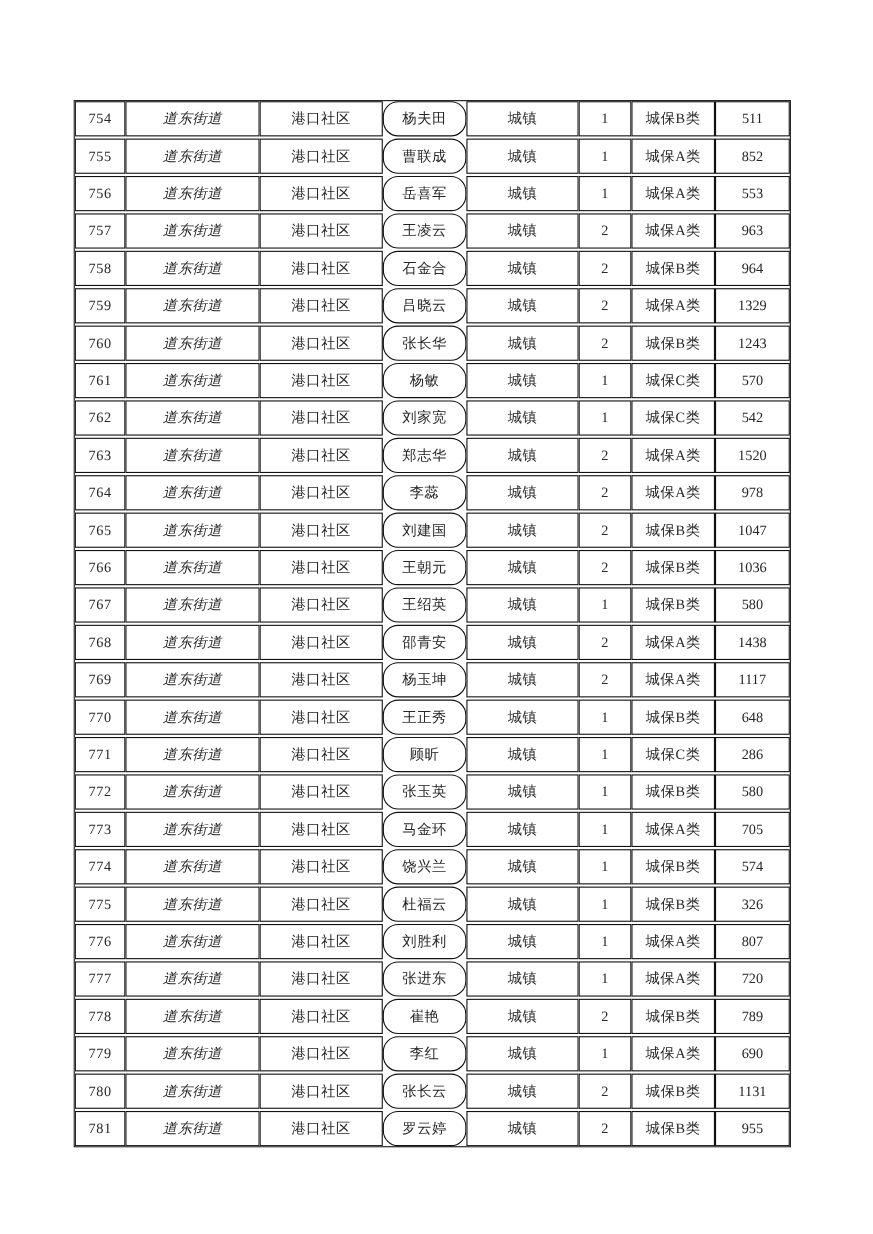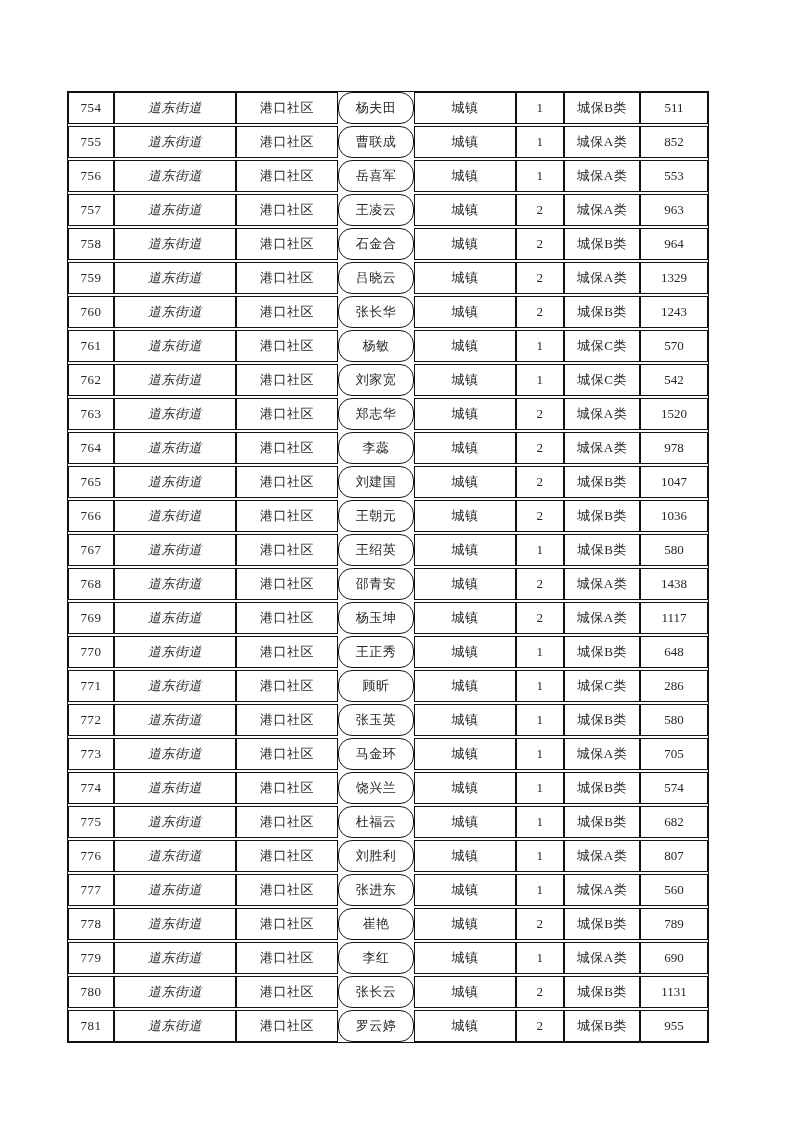--- a/index.html
+++ b/index.html
@@ -41,21 +41,21 @@
     align-items: center;
     justify-content: center;
     font-size: 13px;
     color: #262626;
     background: #ffffff;
     white-space: nowrap;
     letter-spacing: 0.5px;
   }
   .c0 { width: 46px; }
   .c1 { width: 122px; font-style: italic; }
-  .c2 { width: 102px; }
+  .c2 { width: 112px; }
   .c3 { width: 76px; border-radius: 14px; }
   .c4 { width: 102px; }
   .c5 { width: 48px; }
   .c6 { width: 76px; }
   .c7 { width: 68px; letter-spacing: 0; }
 </style>
 </head>
 <body>
 
 <div class="page">
@@ -272,41 +272,41 @@
     <div class="cell c7">574</div>
   </div>
         <div class="row">
     <div class="cell c0">775</div>
     <div class="cell c1">道东街道</div>
     <div class="cell c2">港口社区</div>
     <div class="cell c3">杜福云</div>
     <div class="cell c4">城镇</div>
     <div class="cell c5">1</div>
     <div class="cell c6">城保B类</div>
-    <div class="cell c7">682</div>
+    <div class="cell c7">326</div>
   </div>
         <div class="row">
     <div class="cell c0">776</div>
     <div class="cell c1">道东街道</div>
     <div class="cell c2">港口社区</div>
     <div class="cell c3">刘胜利</div>
     <div class="cell c4">城镇</div>
     <div class="cell c5">1</div>
     <div class="cell c6">城保A类</div>
     <div class="cell c7">807</div>
   </div>
         <div class="row">
     <div class="cell c0">777</div>
     <div class="cell c1">道东街道</div>
     <div class="cell c2">港口社区</div>
     <div class="cell c3">张进东</div>
     <div class="cell c4">城镇</div>
     <div class="cell c5">1</div>
     <div class="cell c6">城保A类</div>
-    <div class="cell c7">560</div>
+    <div class="cell c7">720</div>
   </div>
         <div class="row">
     <div class="cell c0">778</div>
     <div class="cell c1">道东街道</div>
     <div class="cell c2">港口社区</div>
     <div class="cell c3">崔艳</div>
     <div class="cell c4">城镇</div>
     <div class="cell c5">2</div>
     <div class="cell c6">城保B类</div>
     <div class="cell c7">789</div>

